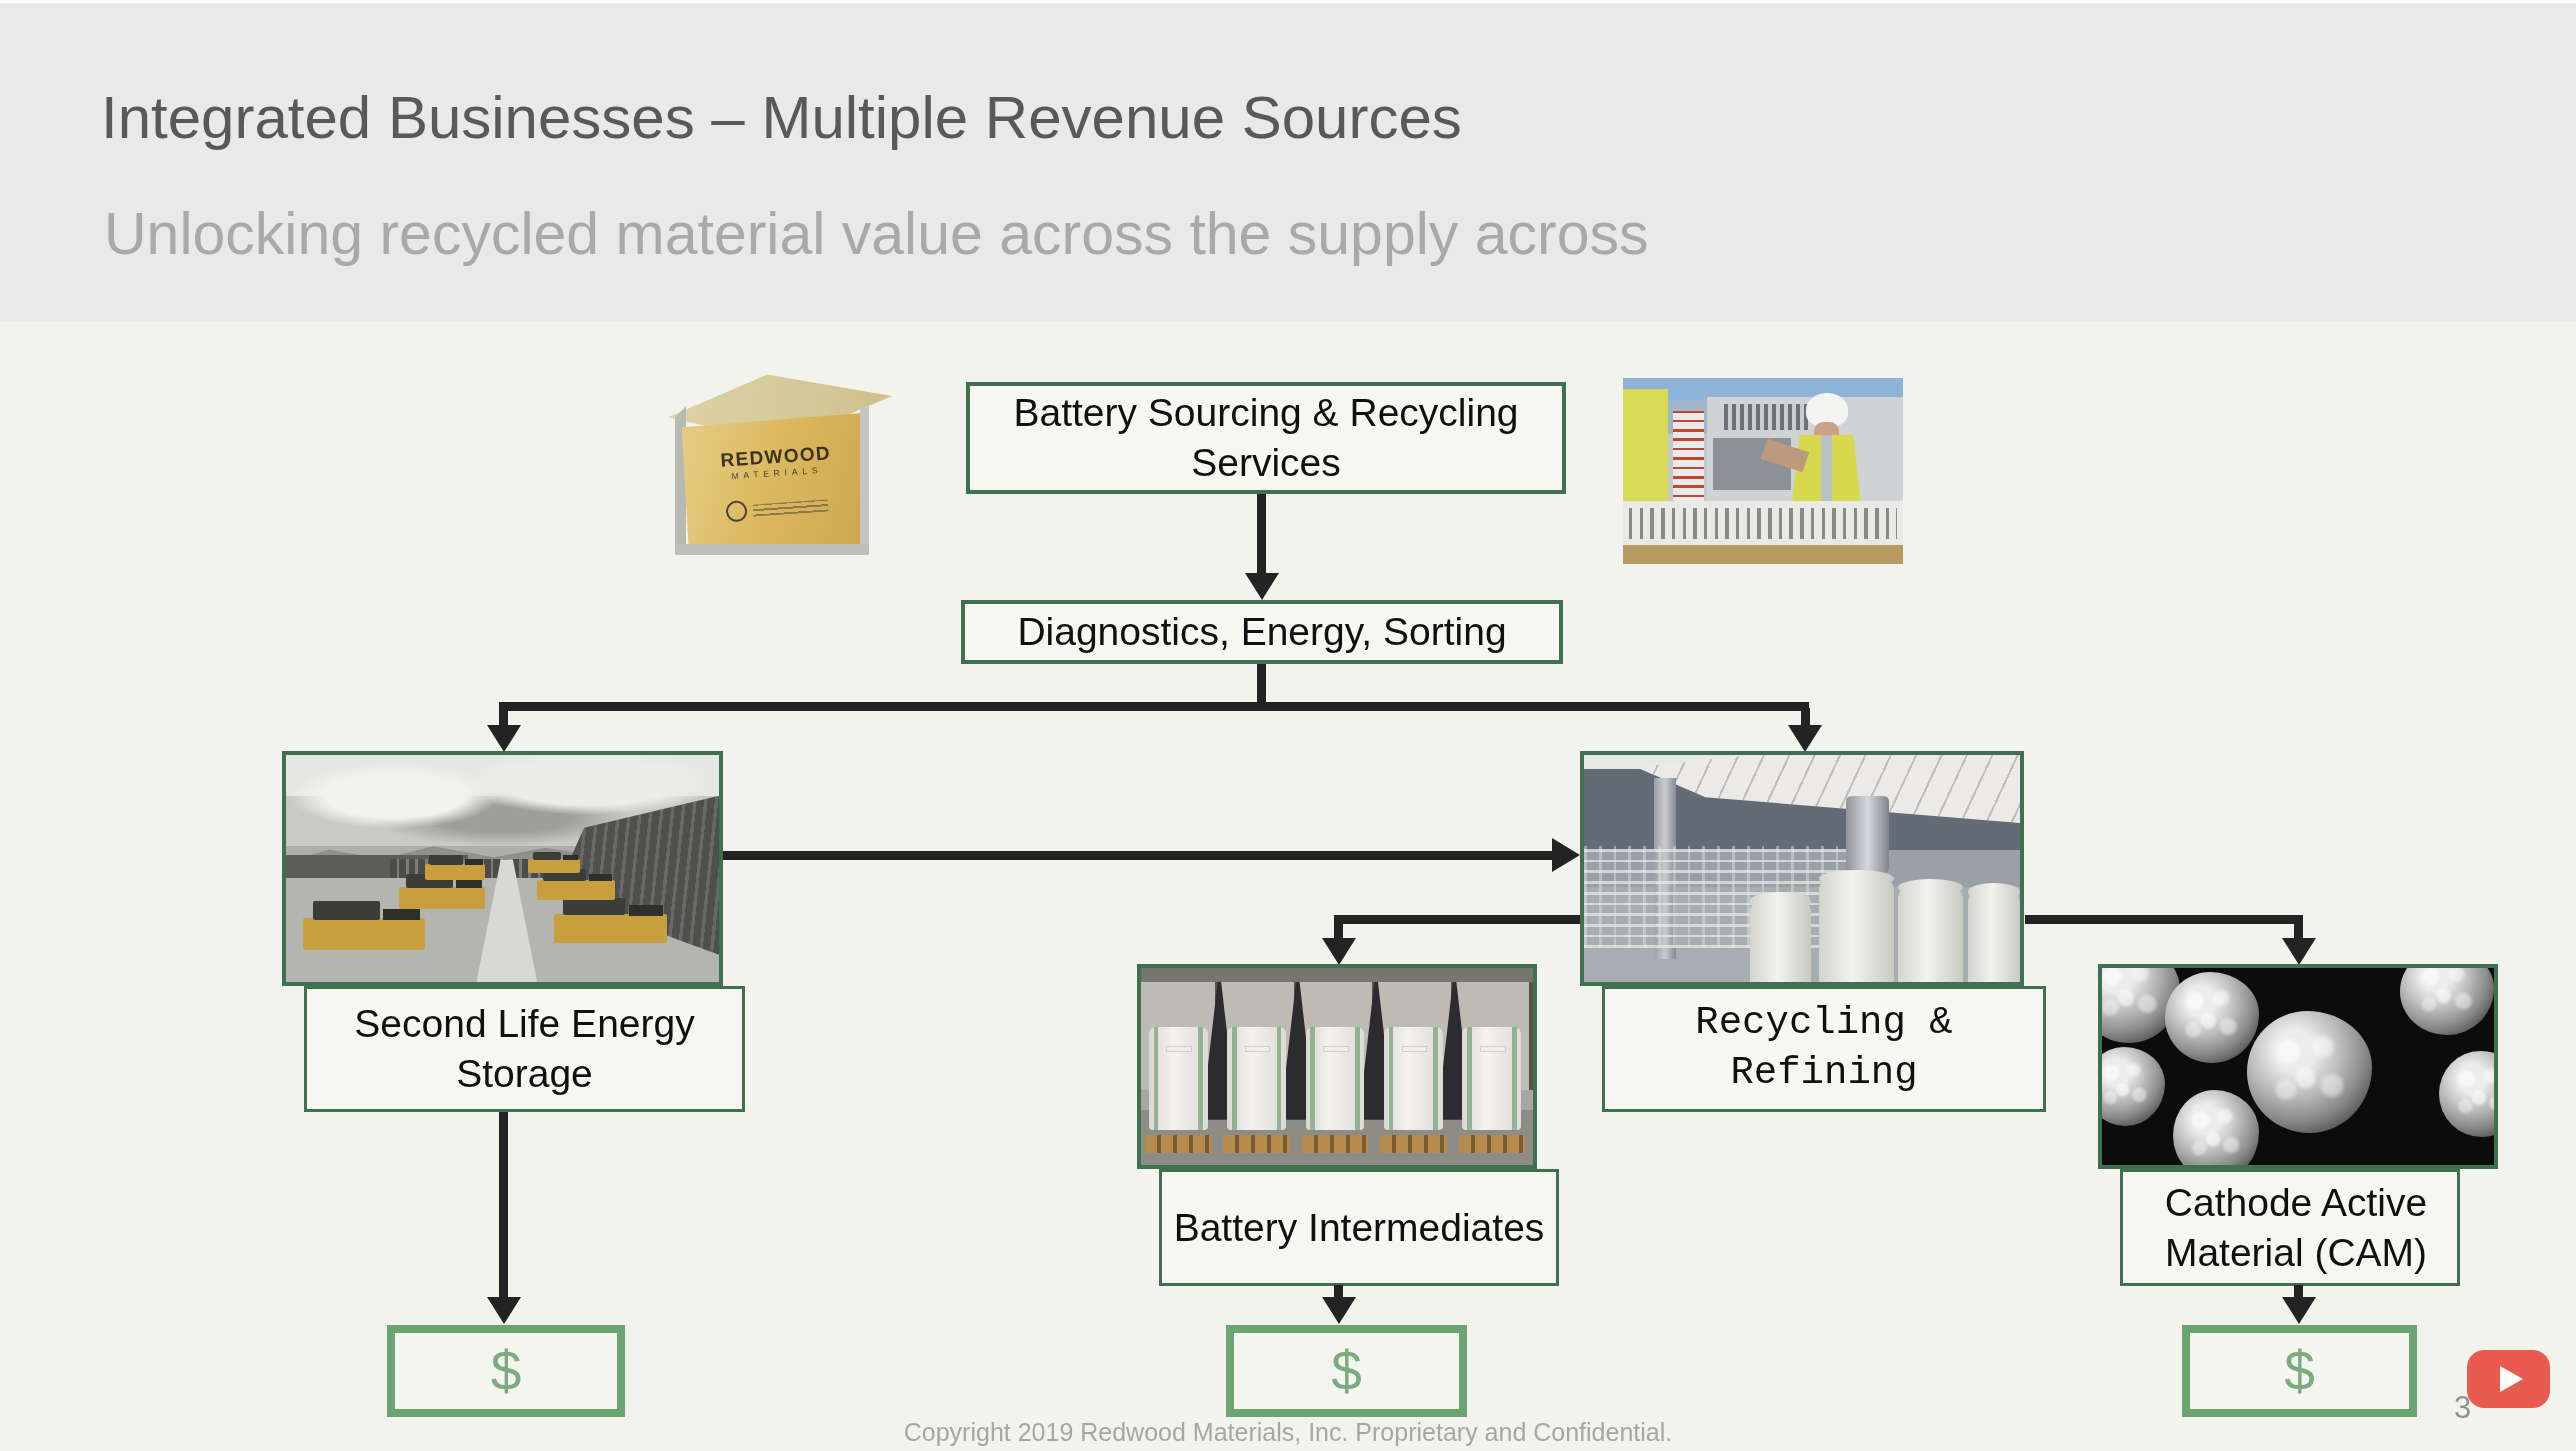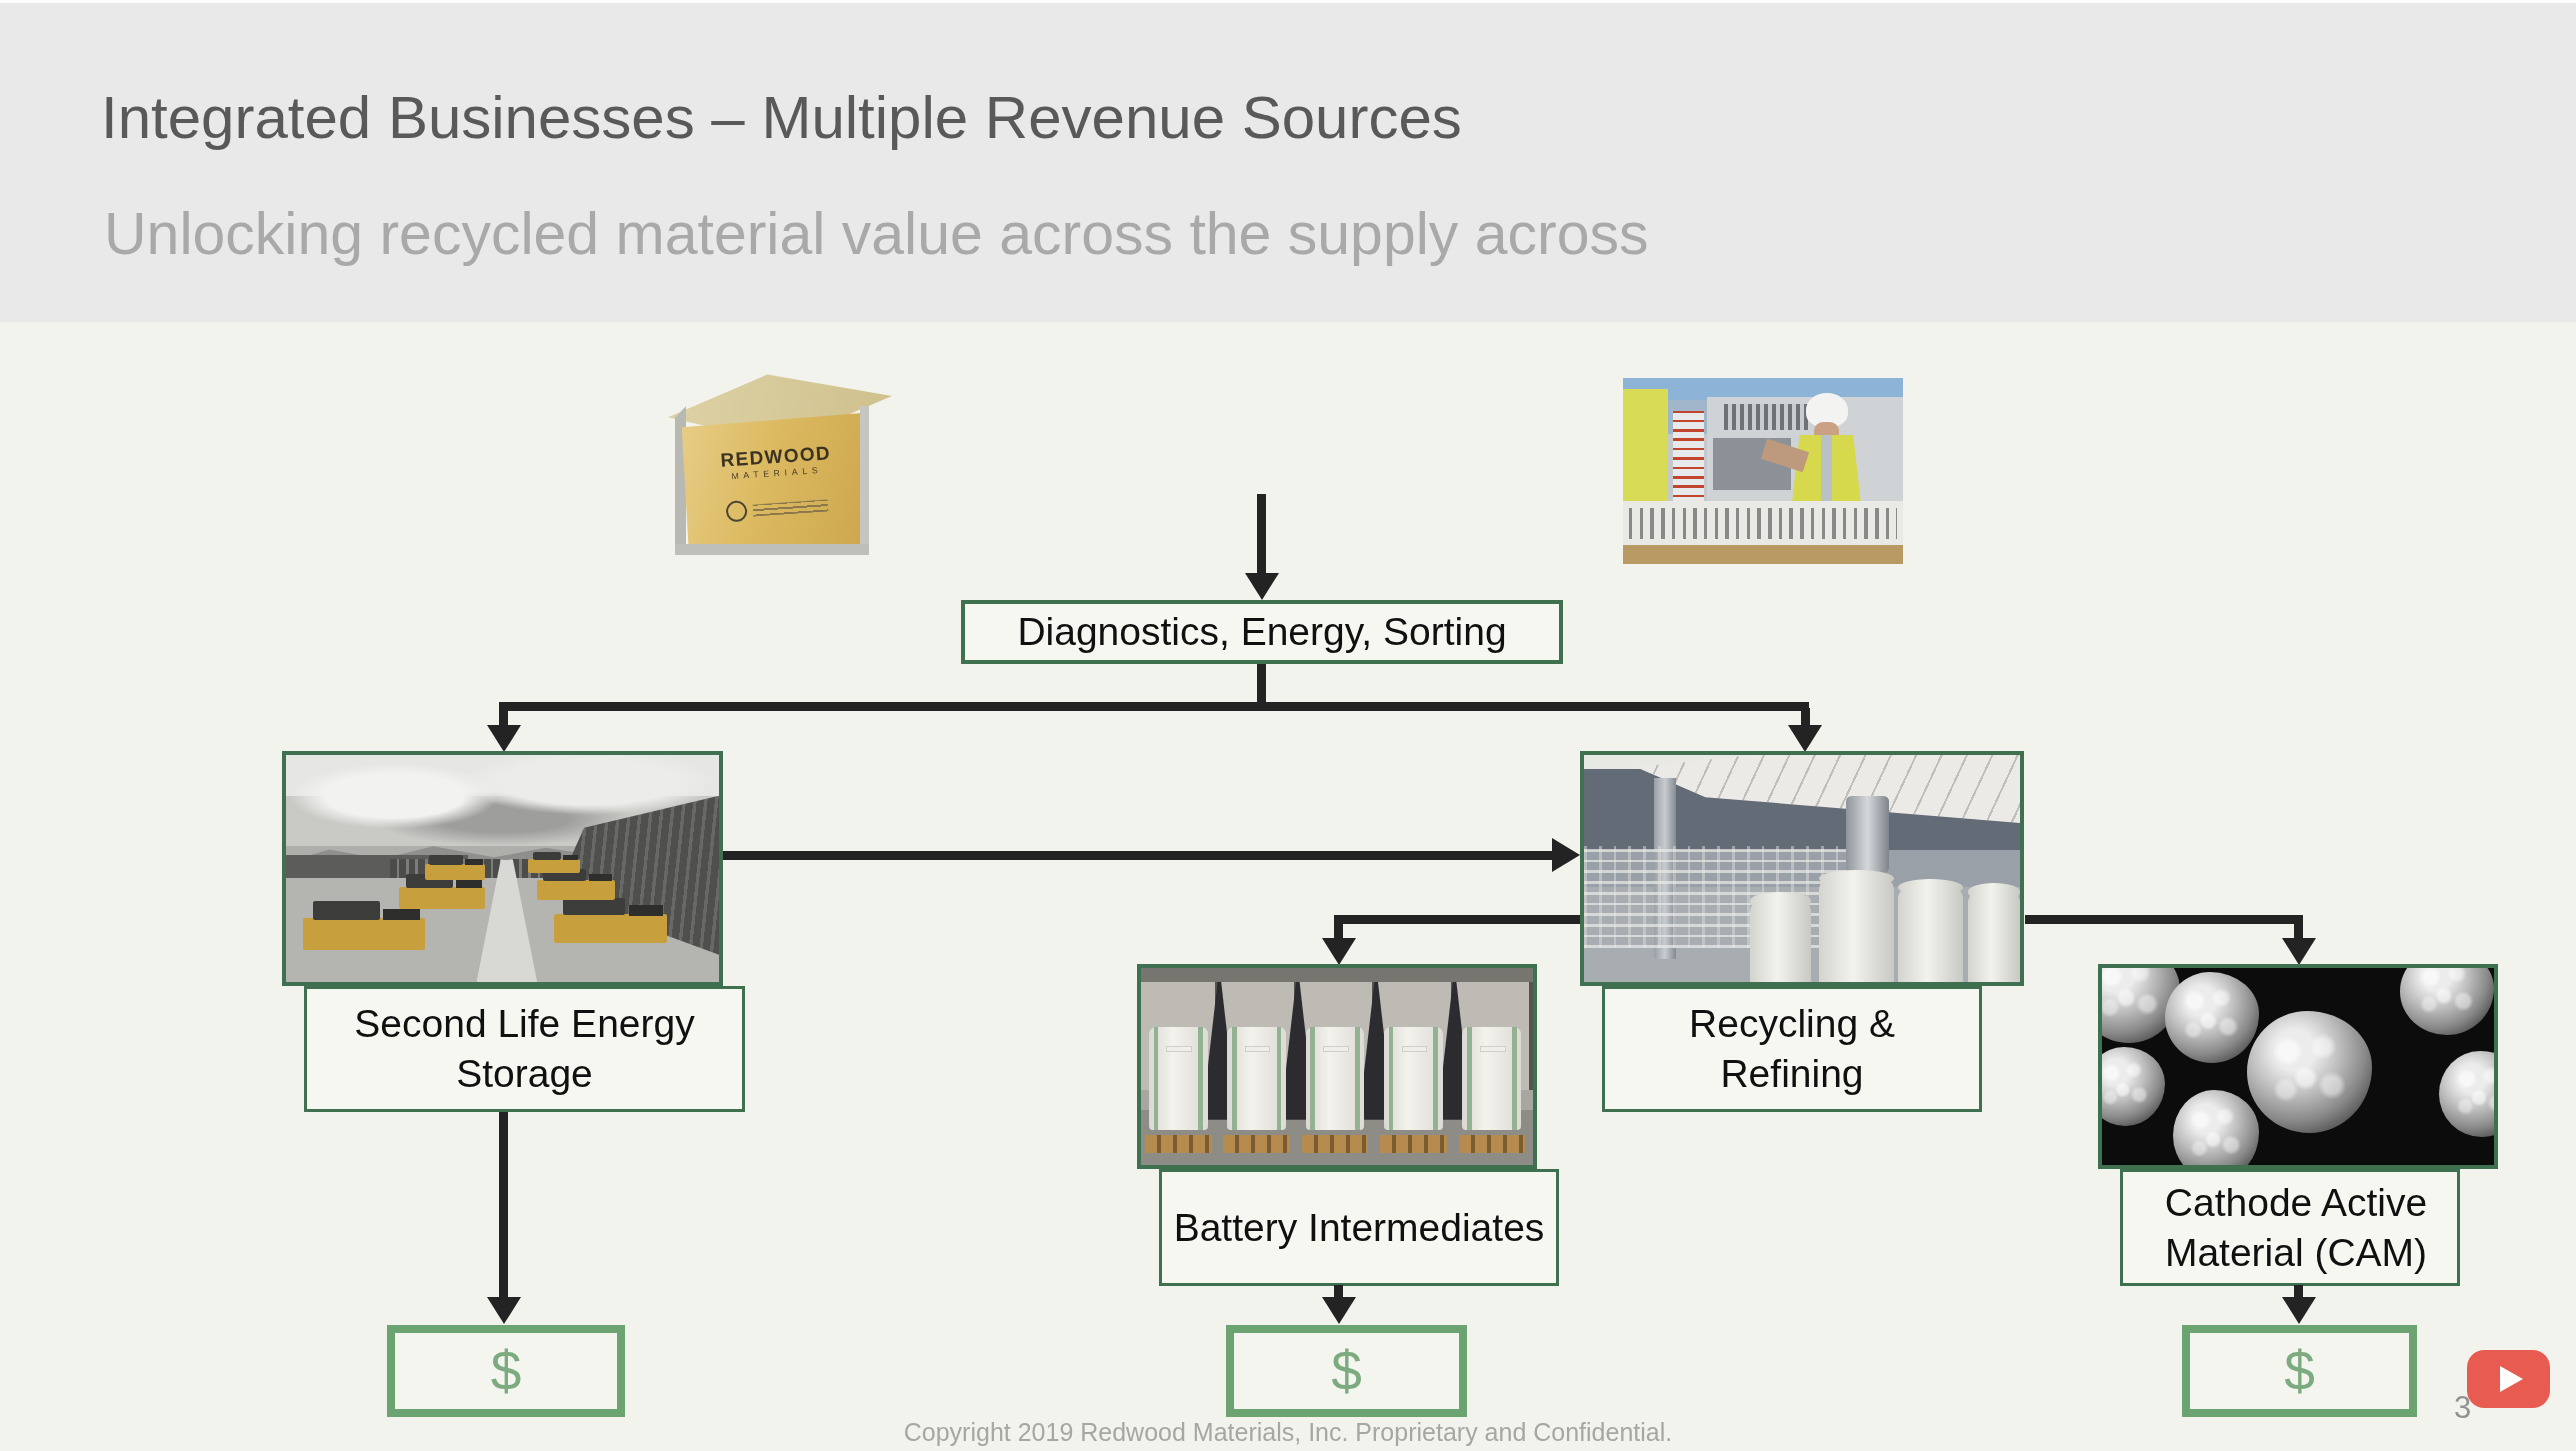--- a/index.html
+++ b/index.html
@@ -160,20 +160,23 @@
     <div class="crate-brand">
       <div class="b1">REDWOOD</div>
       <div class="b2">MATERIALS</div>
     </div>
     <div class="crate-mark">
       <div class="ring"></div>
       <div class="lines"></div>
     </div>
   </div>
 
+  <div class="gbox" style="left:966px;top:382px;width:600px;height:112px;padding:0 27px;">
+    <span>Battery Sourcing &amp; Recycling Services</span>
+  </div>
 
   <div class="photo ph-workers">
     <div class="wk-bldg"></div>
     <div class="wk-vent"></div>
     <div class="wk-win"></div>
     <div class="wk-ladder"></div>
     <div class="wk-vest2"></div>
     <div class="wk-man">
       <div class="wk-hat"></div>
       <div class="wk-face"></div>
@@ -221,21 +224,21 @@
   <div class="imgframe photo ph-rr" style="left:1580px;top:751px;width:444px;height:235px;">
     <div class="rr-roof"></div>
     <div class="rr-col"></div>
     <div class="rr-rack"></div>
     <div class="rr-silver"></div>
     <div class="rr-tank" style="left:38%;width:14%;height:36%;"></div>
     <div class="rr-tank" style="left:54%;width:17%;height:46%;"></div>
     <div class="rr-tank" style="left:72%;width:15%;height:42%;"></div>
     <div class="rr-tank" style="left:88%;width:12%;height:40%;"></div>
   </div>
-  <div class="gbox labelbox" style="left:1580px;top:986px;width:380px;height:126px;padding:0 77px;">
+  <div class="gbox labelbox" style="left:1580px;top:986px;width:444px;height:126px;padding:0 77px;font-family:Liberation Mono, monospace;">
     <span>Recycling &amp; Refining</span>
   </div>
 
   <div class="hline" style="left:1334px;top:915px;width:246px;"></div>
   <div class="vline" style="left:1334px;top:915px;height:27px;"></div>
   <div class="head-down" style="left:1322px;top:938px;"></div>
   <div class="hline" style="left:2025px;top:915px;width:278px;"></div>
   <div class="vline" style="left:2294px;top:915px;height:27px;"></div>
   <div class="head-down" style="left:2282px;top:938px;"></div>
 

